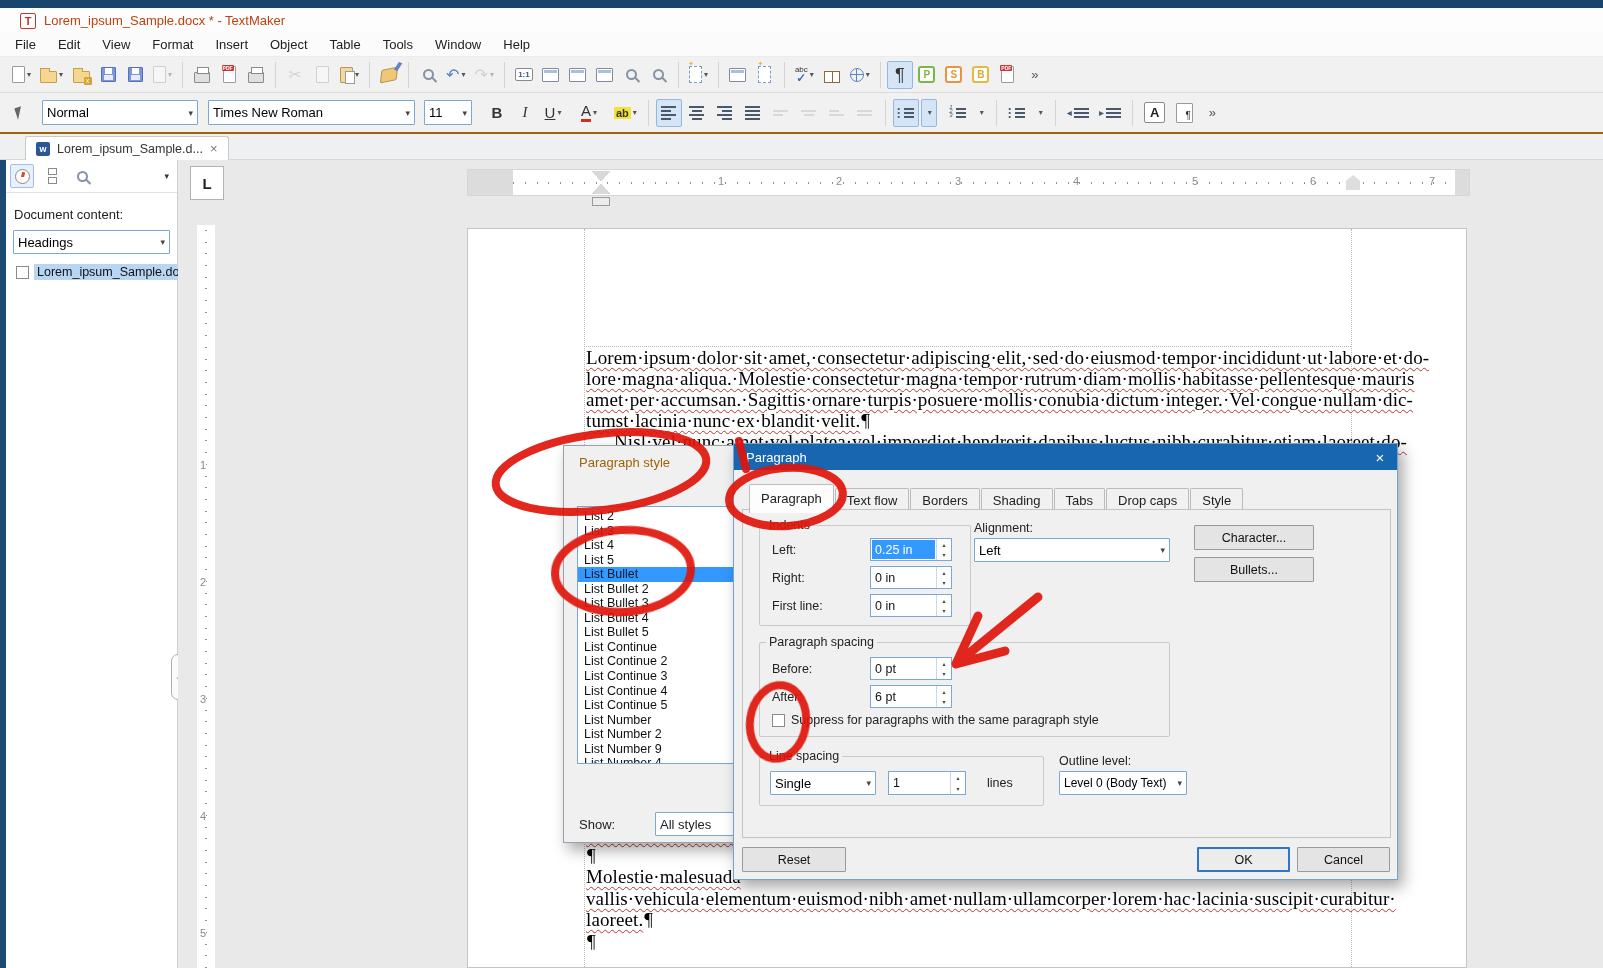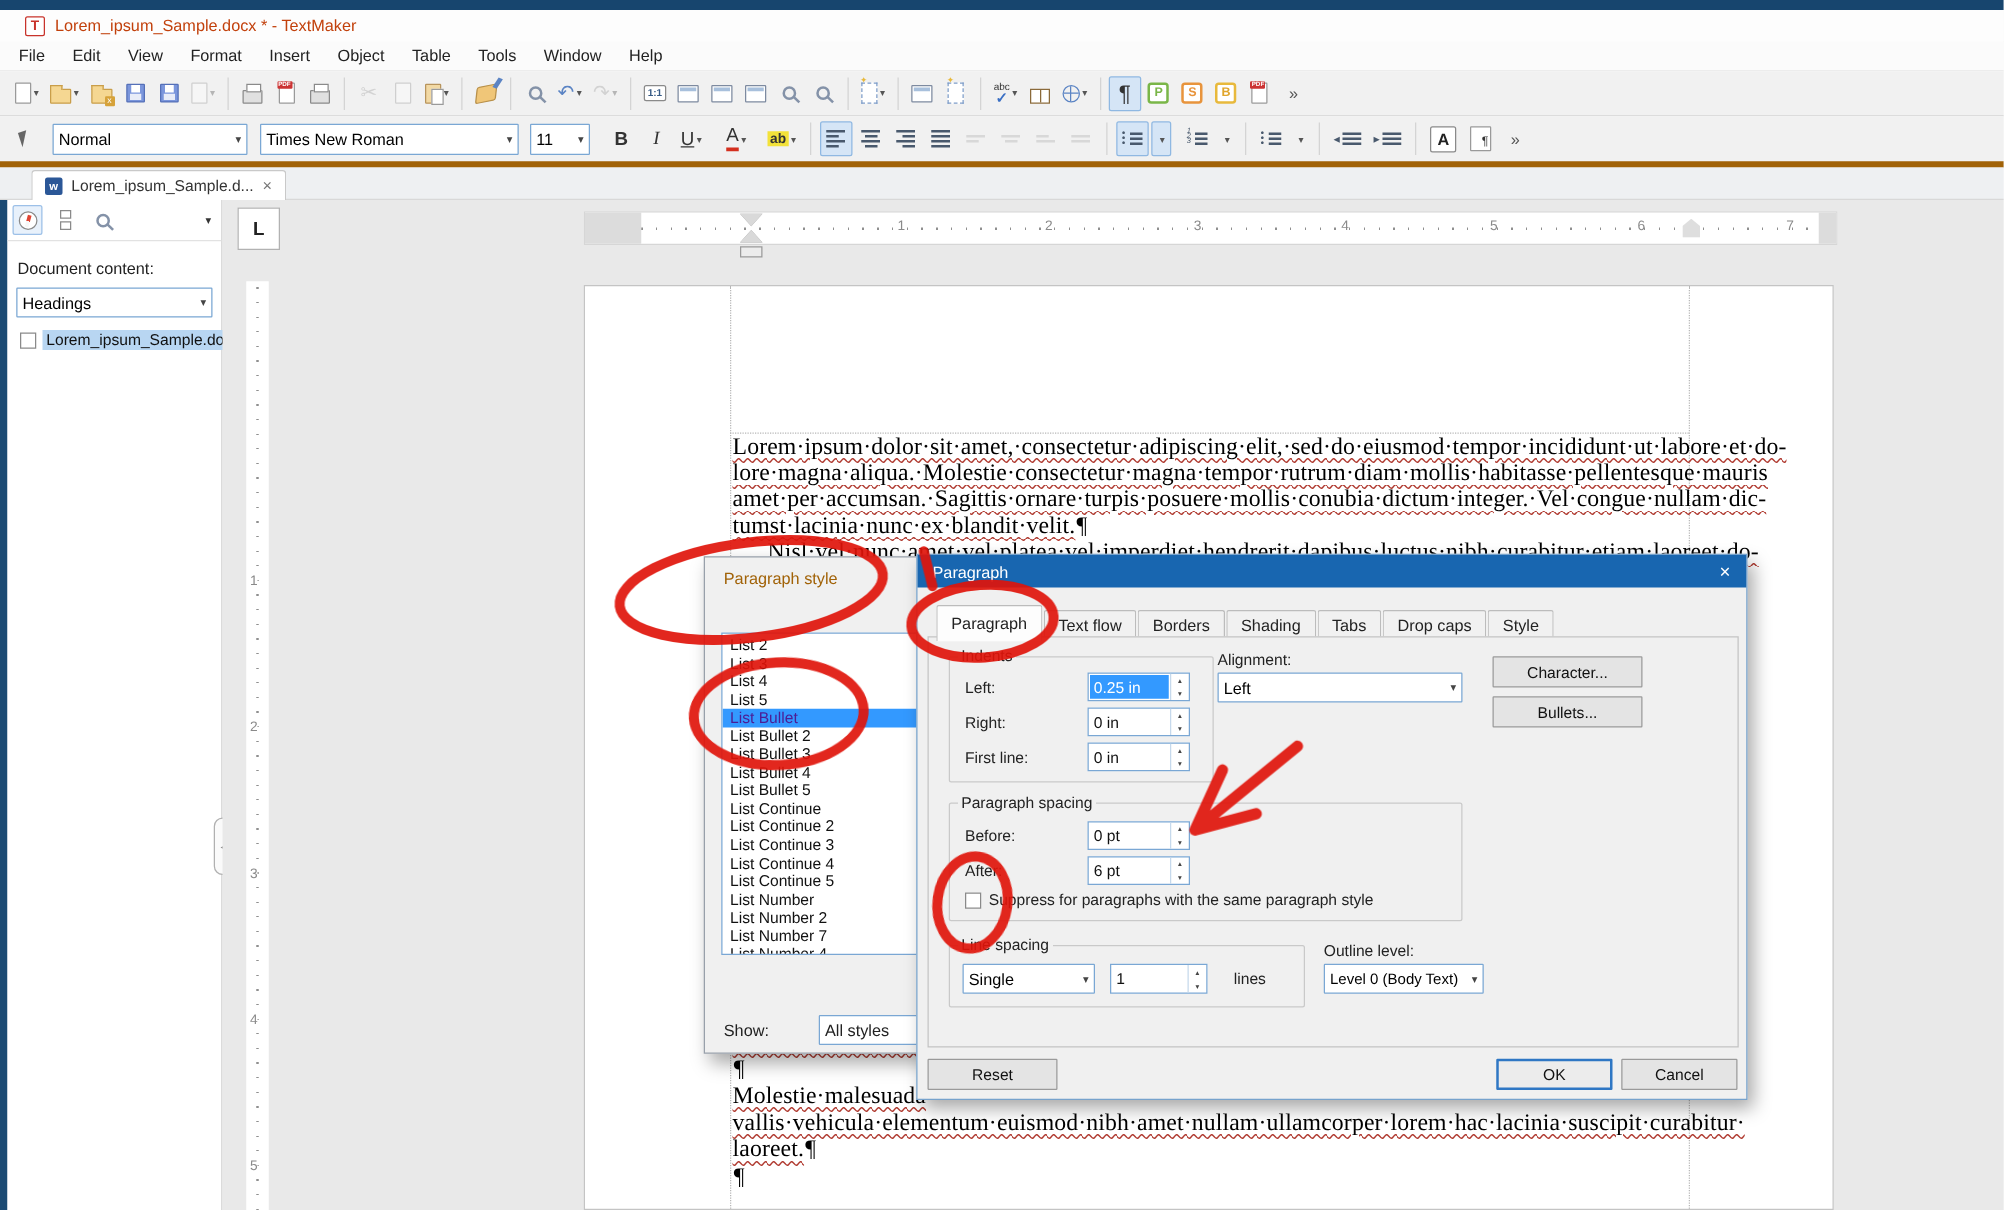--- a/index.html
+++ b/index.html
@@ -9,21 +9,21 @@
   
   #topstrip{left:0;top:0;width:1603px;height:8px;background:#17456e}
   #titlebar{left:0;top:8px;width:1603px;height:25px;background:#fdfdfd;display:flex;align-items:center;padding-left:20px;gap:8px}
   .appicon{width:16px;height:16px;border:1.5px solid #c8332b;border-radius:2px;color:#c8332b;font-weight:bold;font-size:11px;display:flex;align-items:center;justify-content:center;background:#fff}
   #titletext{color:#c2410c;font-size:13px}
   #menubar{left:0;top:33px;width:1603px;height:24px;background:#fbfbfb;display:flex;align-items:center;padding-left:4px;border-bottom:1px solid #ececec}
   #menubar span{padding:2px 11px;font-size:13px;color:#222}
   
   .tbar{left:0;width:1603px;background:#f1f1f1;display:flex;align-items:center}
   #tb1{top:57px;height:36px;border-bottom:1px solid #dcdcdc;padding-left:8px;gap:1px}
-  #tb2{top:93px;height:41px;border-bottom:5px solid #a16207;padding-left:6px;gap:2px}
+  #tb2{top:93px;height:41px;border-bottom:2px solid #a16207;padding-left:6px;gap:2px}
   .tbtn{height:28px;min-width:26px;display:flex;align-items:center;justify-content:center;border:1px solid transparent;border-radius:2px;padding:0 3px;position:relative}
   .tbtn.on{background:#d5e5f6;border-color:#8fb8e2}
   .tbtn.dis{opacity:.38;filter:grayscale(1)}
   .caret{font-size:8px;color:#555;margin-left:2px}
   .sep{width:1px;height:26px;background:#d4d4d4;margin:0 5px;flex:0 0 1px}
   
   .ic{display:inline-block;position:relative}
   .ic-page{width:13px;height:17px;background:#fff;border:1px solid #9a9a9a;border-radius:1px}
   .ic-folder{width:17px;height:12px;background:#f5d792;border:1px solid #c99e4a;border-radius:1px;margin-top:4px}
   .ic-folder::before{content:"";position:absolute;top:-4px;left:-1px;width:8px;height:3px;background:#f5d792;border:1px solid #c99e4a;border-bottom:none}
@@ -125,21 +125,21 @@
   .doctext{position:absolute;font-family:"Liberation Serif",serif;font-size:19px;color:#000;letter-spacing:.1px;line-height:20.9px;white-space:nowrap}
   .sq{text-decoration:underline;text-decoration-style:wavy;text-decoration-color:#b03a30;text-decoration-thickness:1px;text-underline-offset:3px}
   .pp{display:inline-block;text-decoration:none;margin-left:1px}
   .indent1{padding-left:28px}
   
   .dialog{position:absolute;background:#f0f0f0;box-shadow:5px 7px 14px rgba(0,0,0,.35)}
   #styledlg{left:563px;top:445px;width:238px;height:398px;border:1px solid #98a0aa;z-index:5}
   #styledlg .dtitle{color:#a16207;font-size:13px;padding:9px 0 0 15px}
   #stylelist{position:absolute;left:13px;top:60px;width:212px;height:258px;background:#fff;border:1px solid #7aa7d4;overflow:hidden;font-size:12.5px;color:#111;padding-top:2px}
   #stylelist .it{height:14.55px;line-height:14.55px;padding-left:6px}
-  #stylelist .it.selected{background:#3399ff;color:#4c1d95}
+  #stylelist .it.selected{background:#3399ff;color:#0f172a}
   .showrow{position:absolute;left:15px;top:371px;display:flex;align-items:center;font-size:13px;color:#222}
   .showrow .combo{position:absolute;left:76px;top:-5px;width:150px;height:24px}
   #paradlg{left:733px;top:443px;width:665px;height:437px;border:1px solid #76a2cc;z-index:10}
   .ptitle{height:26px;background:#1866b0;display:flex;align-items:center;color:#fff;font-size:13px;padding-left:12px}
   .pclose{margin-left:auto;width:34px;text-align:center;font-size:15px}
   .dtabs{position:absolute;left:15px;top:40px;display:flex;align-items:flex-end}
   .dtab{padding:4px 11px 5px;border:1px solid #bcbcbc;border-bottom:none;background:#f1f1f1;font-size:13px;color:#222;margin-right:1px;border-radius:2px 2px 0 0}
   .dtab.active{background:#fdfdfd;padding-top:6px;padding-bottom:7px;position:relative;z-index:2}
   .dpane{position:absolute;left:8px;top:65px;width:649px;height:329px;border:1px solid #c3c3c3;background:#f0f0f0}
   fieldset{position:absolute;border:1px solid #c9c9c9;border-radius:2px}
@@ -570,21 +570,21 @@
     <div class="it">List Bullet 3</div>
     <div class="it">List Bullet 4</div>
     <div class="it">List Bullet 5</div>
     <div class="it">List Continue</div>
     <div class="it">List Continue 2</div>
     <div class="it">List Continue 3</div>
     <div class="it">List Continue 4</div>
     <div class="it">List Continue 5</div>
     <div class="it">List Number</div>
     <div class="it">List Number 2</div>
-    <div class="it">List Number 7</div>
+    <div class="it">List Number 9</div>
     <div class="it">List Number 4</div>
   </div>
   <div class="showrow">
     <span>Show:</span>
     <span class="combo">
         <span>All styles</span>
         <span class="caret">▾</span>
       </span>
   </div>
 </div>

